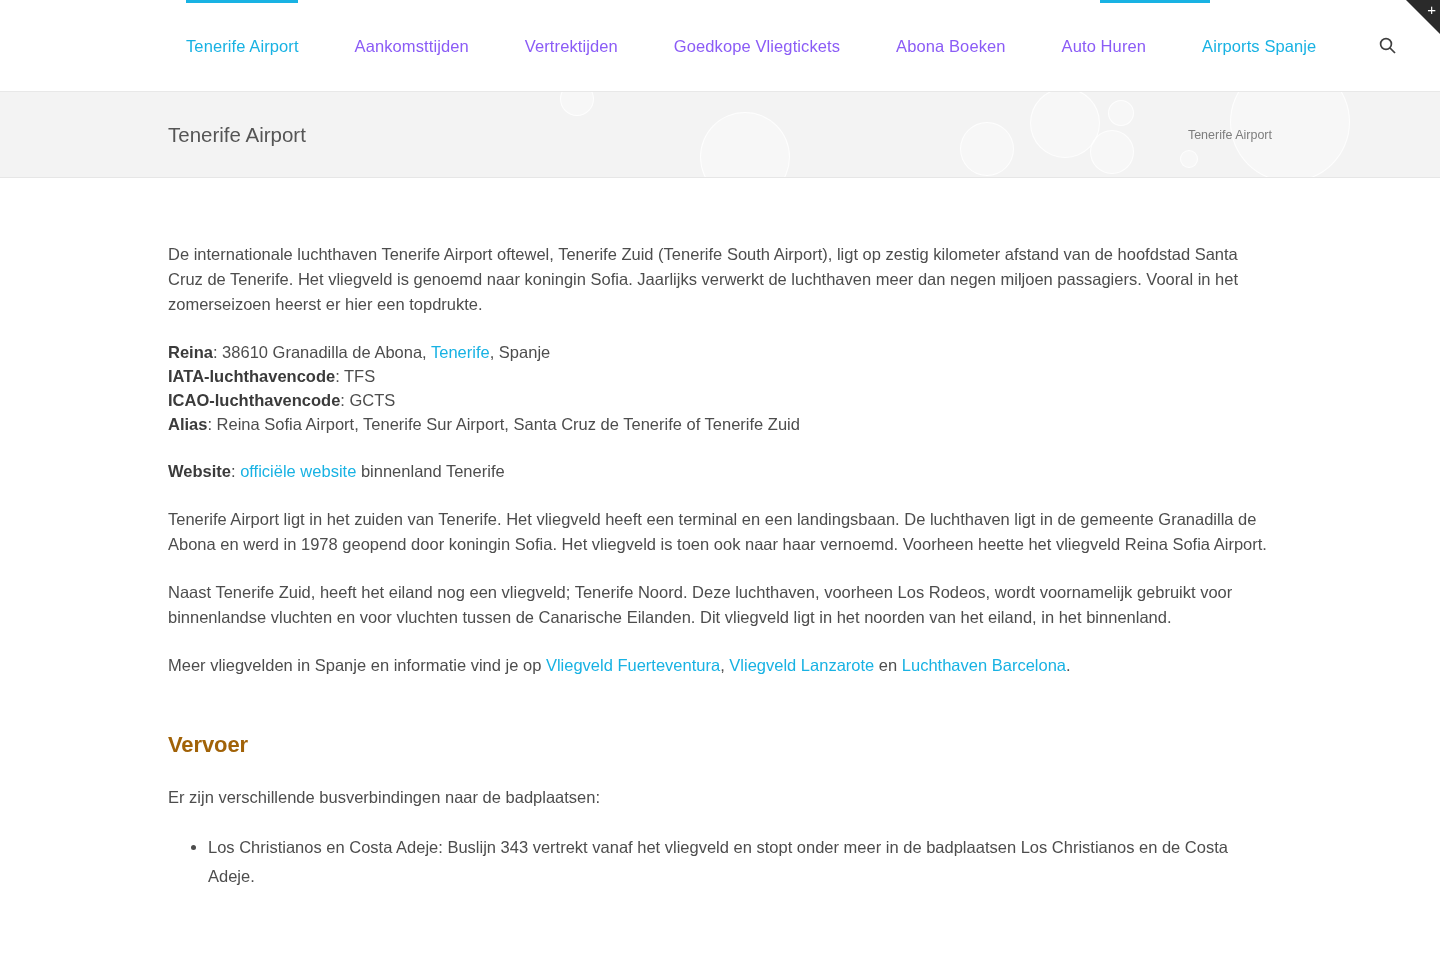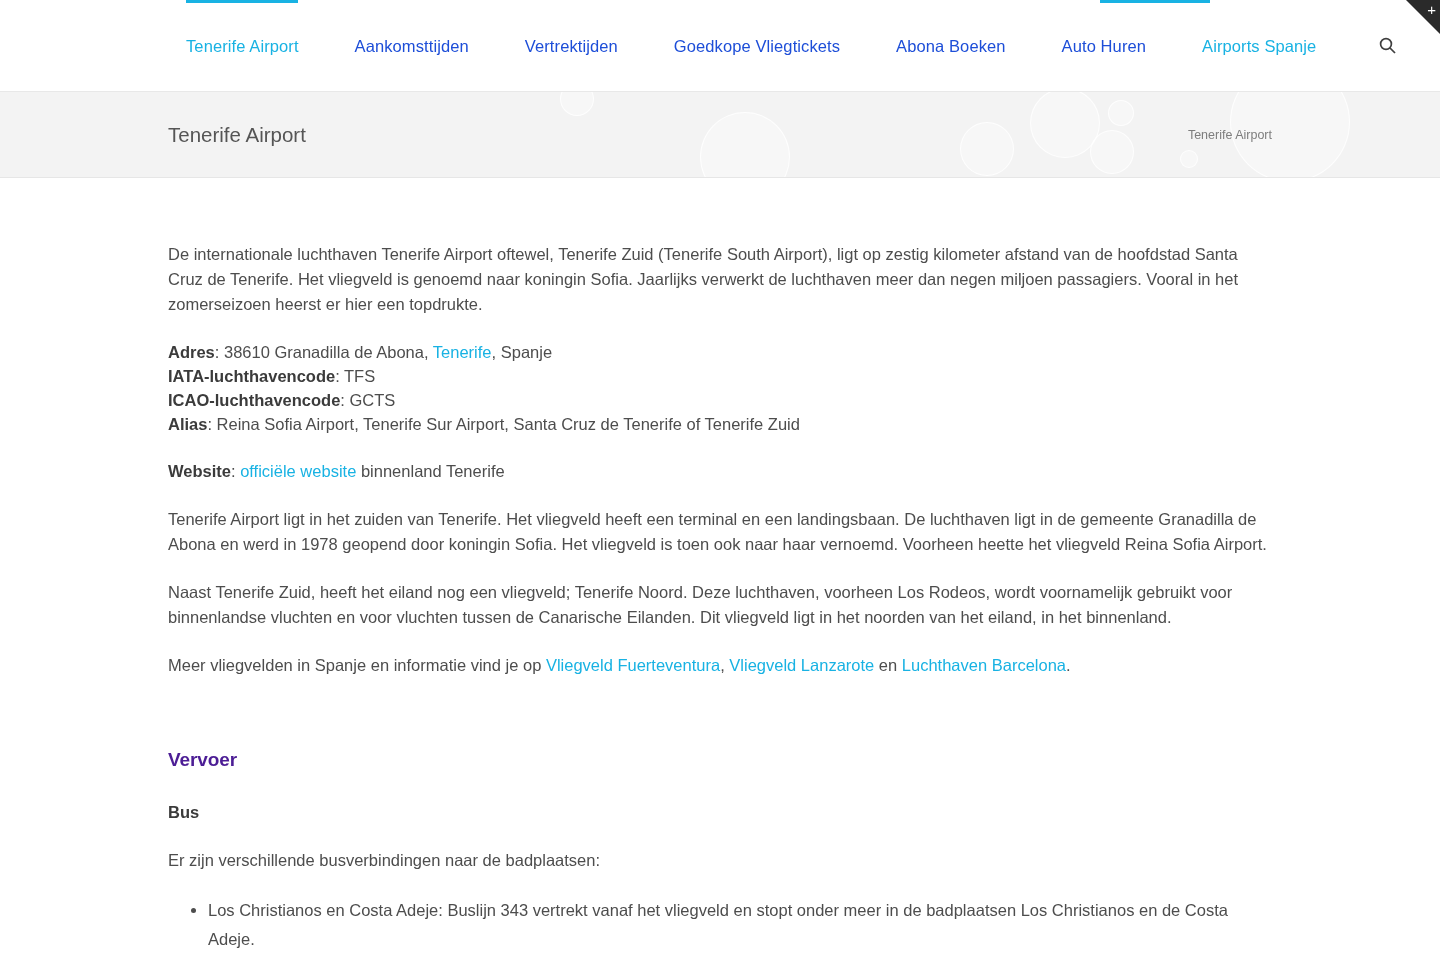--- a/index.html
+++ b/index.html
@@ -29,21 +29,21 @@
   }
   .nav-items {
     display: flex;
     align-items: center;
     height: 92px;
     margin-left: 168px;
   }
   .nav-item {
     position: relative;
     font-size: 16.5px;
-    color: #1d4ed8;
+    color: #8b5cf6;
     padding: 0 28px;
     height: 92px;
     line-height: 92px;
     white-space: nowrap;
     cursor: pointer;
     letter-spacing: 0.1px;
   }
   .nav-item:first-child { padding-left: 18px; }
   .nav-item.active-blue { color: #18b2e3; }
   .nav-search {
@@ -145,24 +145,24 @@
     font-size: 16.5px;
     line-height: 25px;
     color: #4d4d4d;
   }
   .content p { margin: 12px 0 23px 0; }
   .block-info { margin-bottom: 23px; }
   .block-info div { line-height: 24px; }
   a { color: #18b2e3; text-decoration: none; }
   b, strong { color: #3b3b3b; font-weight: bold; }
   h2.section-title {
-    font-size: 19px;
-    color: #4c1d95;
+    font-size: 22px;
+    color: #a16207;
     font-weight: bold;
-    margin: 69px 0 28px 0;
+    margin: 54px 0 28px 0;
     letter-spacing: -0.1px;
   }
   .sub-bold { font-weight: bold; color: #3b3b3b; margin: 0 0 22px 0; }
   ul.bullets {
     margin: 0;
     padding-left: 40px;
     list-style: disc;
   }
   ul.bullets li { margin-bottom: 0; line-height: 29px; }
 </style>
@@ -224,21 +224,21 @@
       <div class="breadcrumb">Tenerife Airport</div>
     </div>
   </div>
 
   <div class="content">
 
     <p>De internationale luchthaven Tenerife Airport oftewel, Tenerife Zuid (Tenerife South Airport), ligt op zestig kilometer afstand van de hoofdstad Santa Cruz de Tenerife. Het vliegveld is genoemd naar koningin Sofia. Jaarlijks verwerkt de luchthaven meer dan negen miljoen passagiers. Vooral in het zomerseizoen heerst er hier een topdrukte.</p>
 
     <div class="block-info">
       <div>
-        <b>Adres</b><span>: 38610 Granadilla de Abona, </span><a href="#">Tenerife</a><span>, Spanje</span>
+        <b>Reina</b><span>: 38610 Granadilla de Abona, </span><a href="#">Tenerife</a><span>, Spanje</span>
       </div>
       <div>
         <b>IATA-luchthavencode</b><span>: TFS</span>
       </div>
       <div>
         <b>ICAO-luchthavencode</b><span>: GCTS</span>
       </div>
       <div>
         <b>Alias</b><span>: Reina Sofia Airport, Tenerife Sur Airport, Santa Cruz de Tenerife of Tenerife Zuid</span>
       </div>
@@ -252,21 +252,20 @@
 
     <p>Naast Tenerife Zuid, heeft het eiland nog een vliegveld; Tenerife Noord. Deze luchthaven, voorheen Los Rodeos, wordt voornamelijk gebruikt voor binnenlandse vluchten en voor vluchten tussen de Canarische Eilanden. Dit vliegveld ligt in het noorden van het eiland, in het binnenland.</p>
 
     <p>
       <span>Meer vliegvelden in Spanje en informatie vind je op </span><a href="#">Vliegveld Fuerteventura</a><span>, </span><a href="#">Vliegveld Lanzarote</a><span> en </span><a href="#">Luchthaven Barcelona</a><span>.</span>
     </p>
 
     <h2 class="section-title">Vervoer</h2>
 
 
-    <p class="sub-bold">Bus</p>
 
     <p>Er zijn verschillende busverbindingen naar de badplaatsen:</p>
 
     <ul class="bullets">
       <li>Los Christianos en Costa Adeje: Buslijn 343 vertrekt vanaf het vliegveld en stopt onder meer in de badplaatsen Los Christianos en de Costa Adeje.</li>
 
     </ul>
 
   </div>
 </div>

